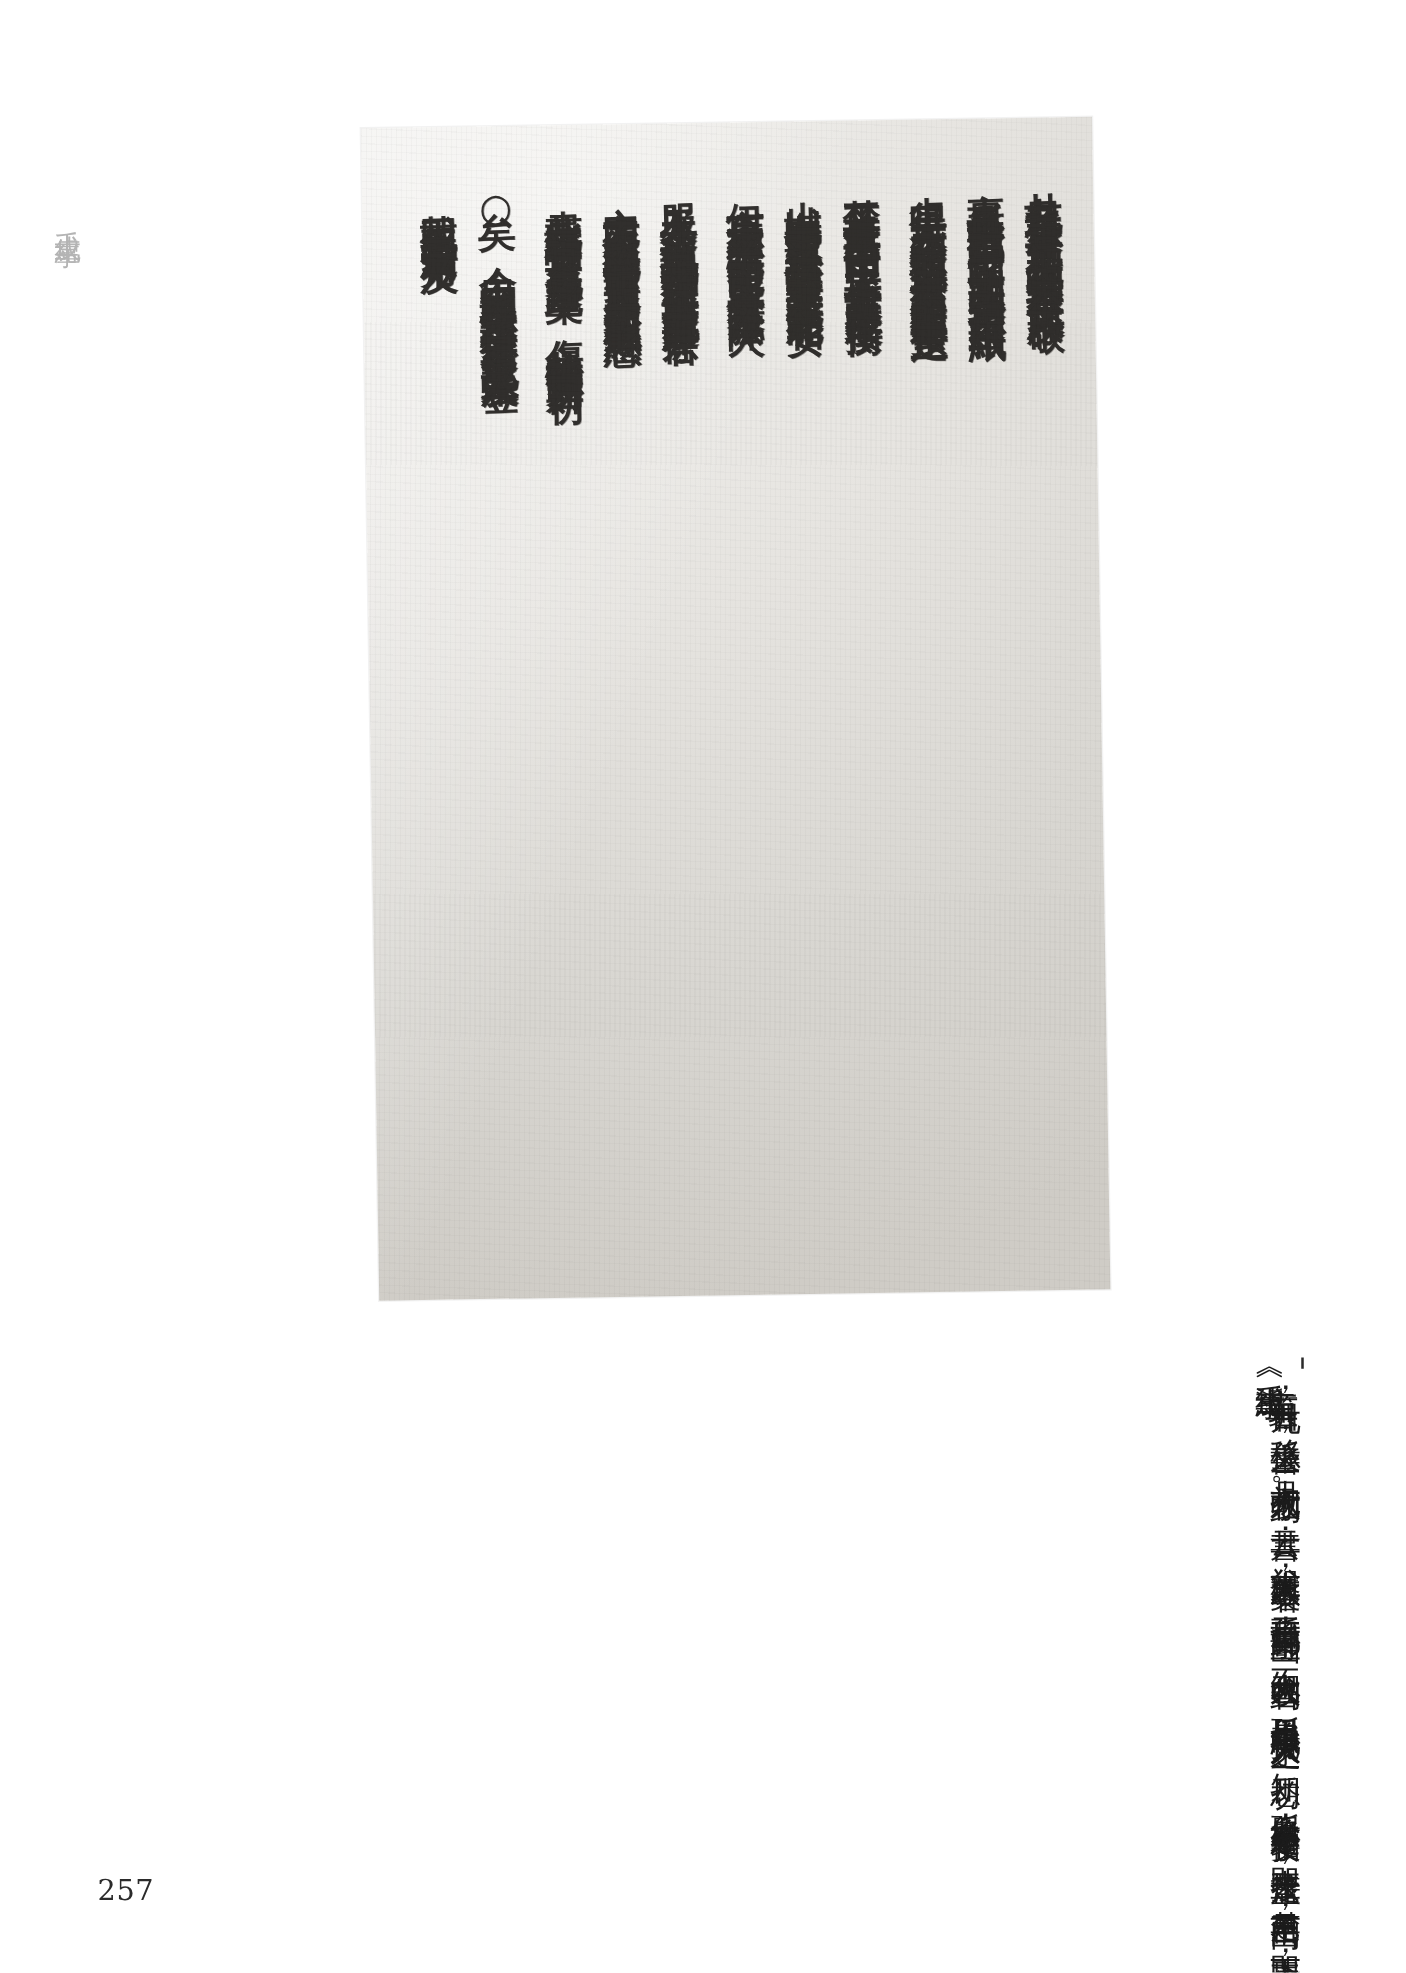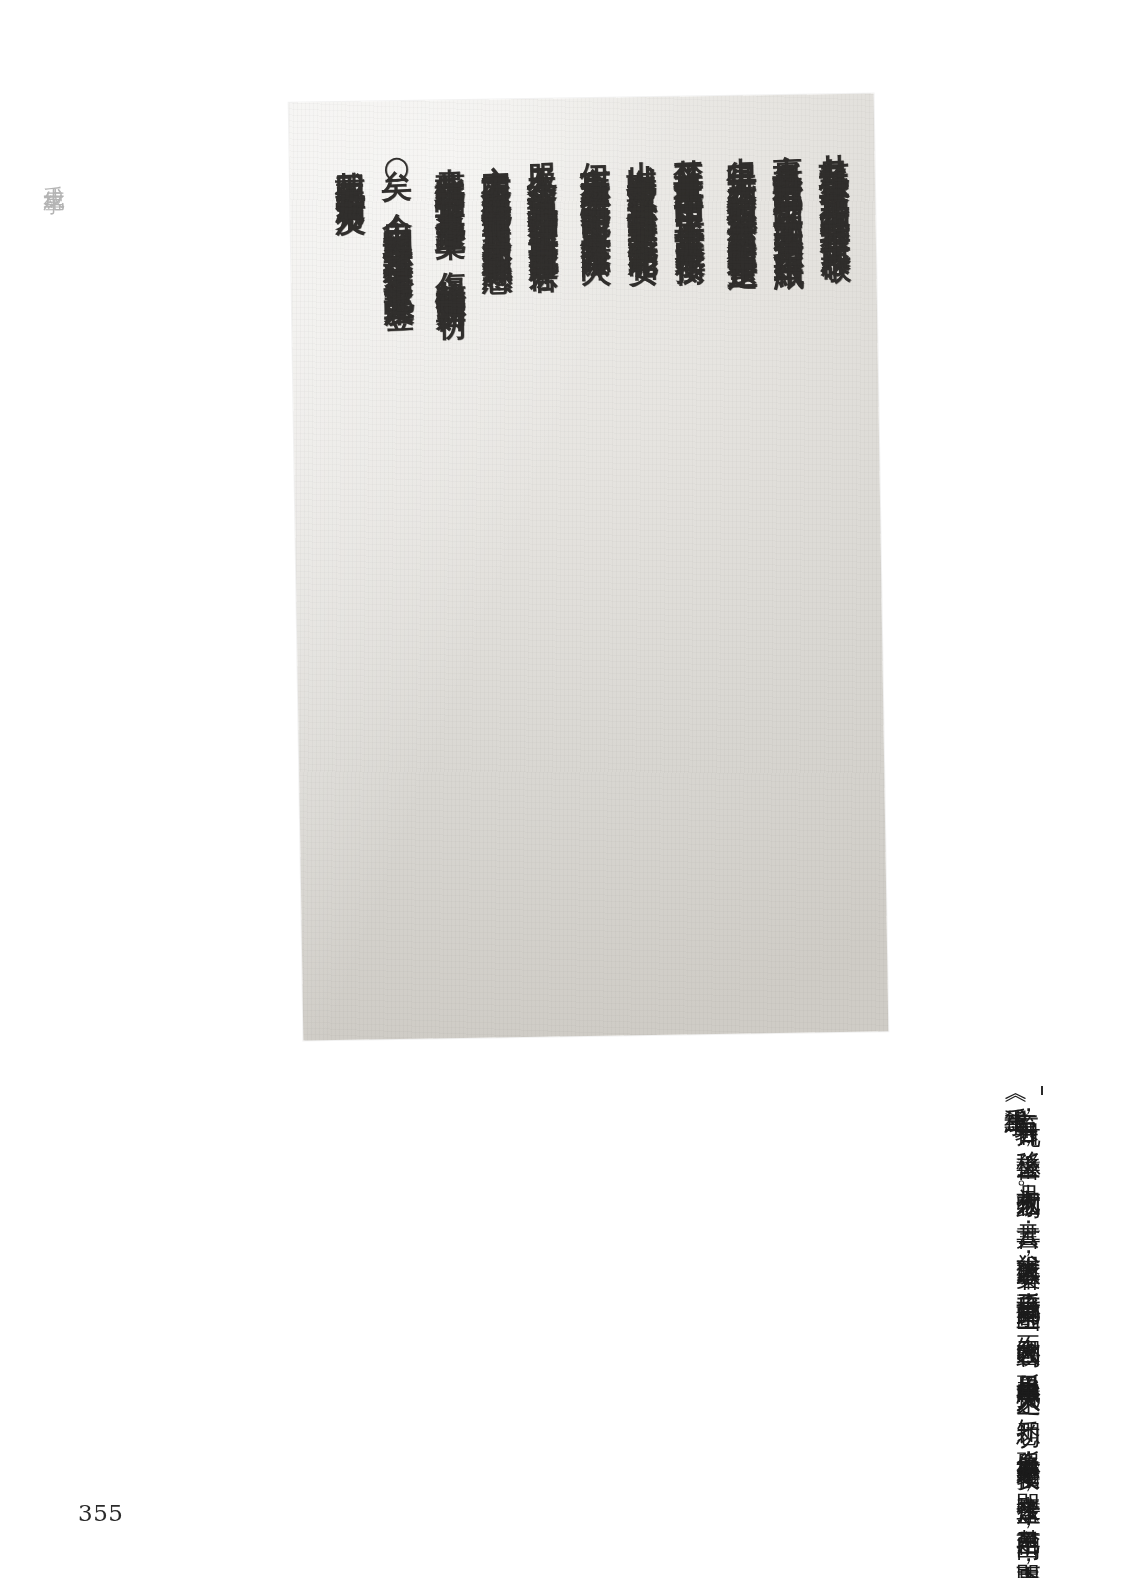--- a/index.html
+++ b/index.html
@@ -146,15 +146,15 @@
       <div class="col">廿九日，移孫來書，十一月初六七才收</div>
       <div class="col">到。其書云：</div>
       <div class="col">祖父大人膝下敬稟者，孫于廿日由郵局</div>
       <div class="col">寄上一函，不知大人已收到否？孫是日</div>
       <div class="col">由報紙中得見大人之示，知悉一切。孫</div>
       <div class="col">自服徐君之藥不相安後，即去接楚正</div>
       <div class="col">益，楚言早已不出門，即上下屋亦不</div>
       <div class="col">去，故未果來。即改接衡山城內名醫曹</div>
     </div>
 
-  <div class="folio">355</div>
+  <div class="folio">257</div>
 
 </div>
 
 </body></html>

